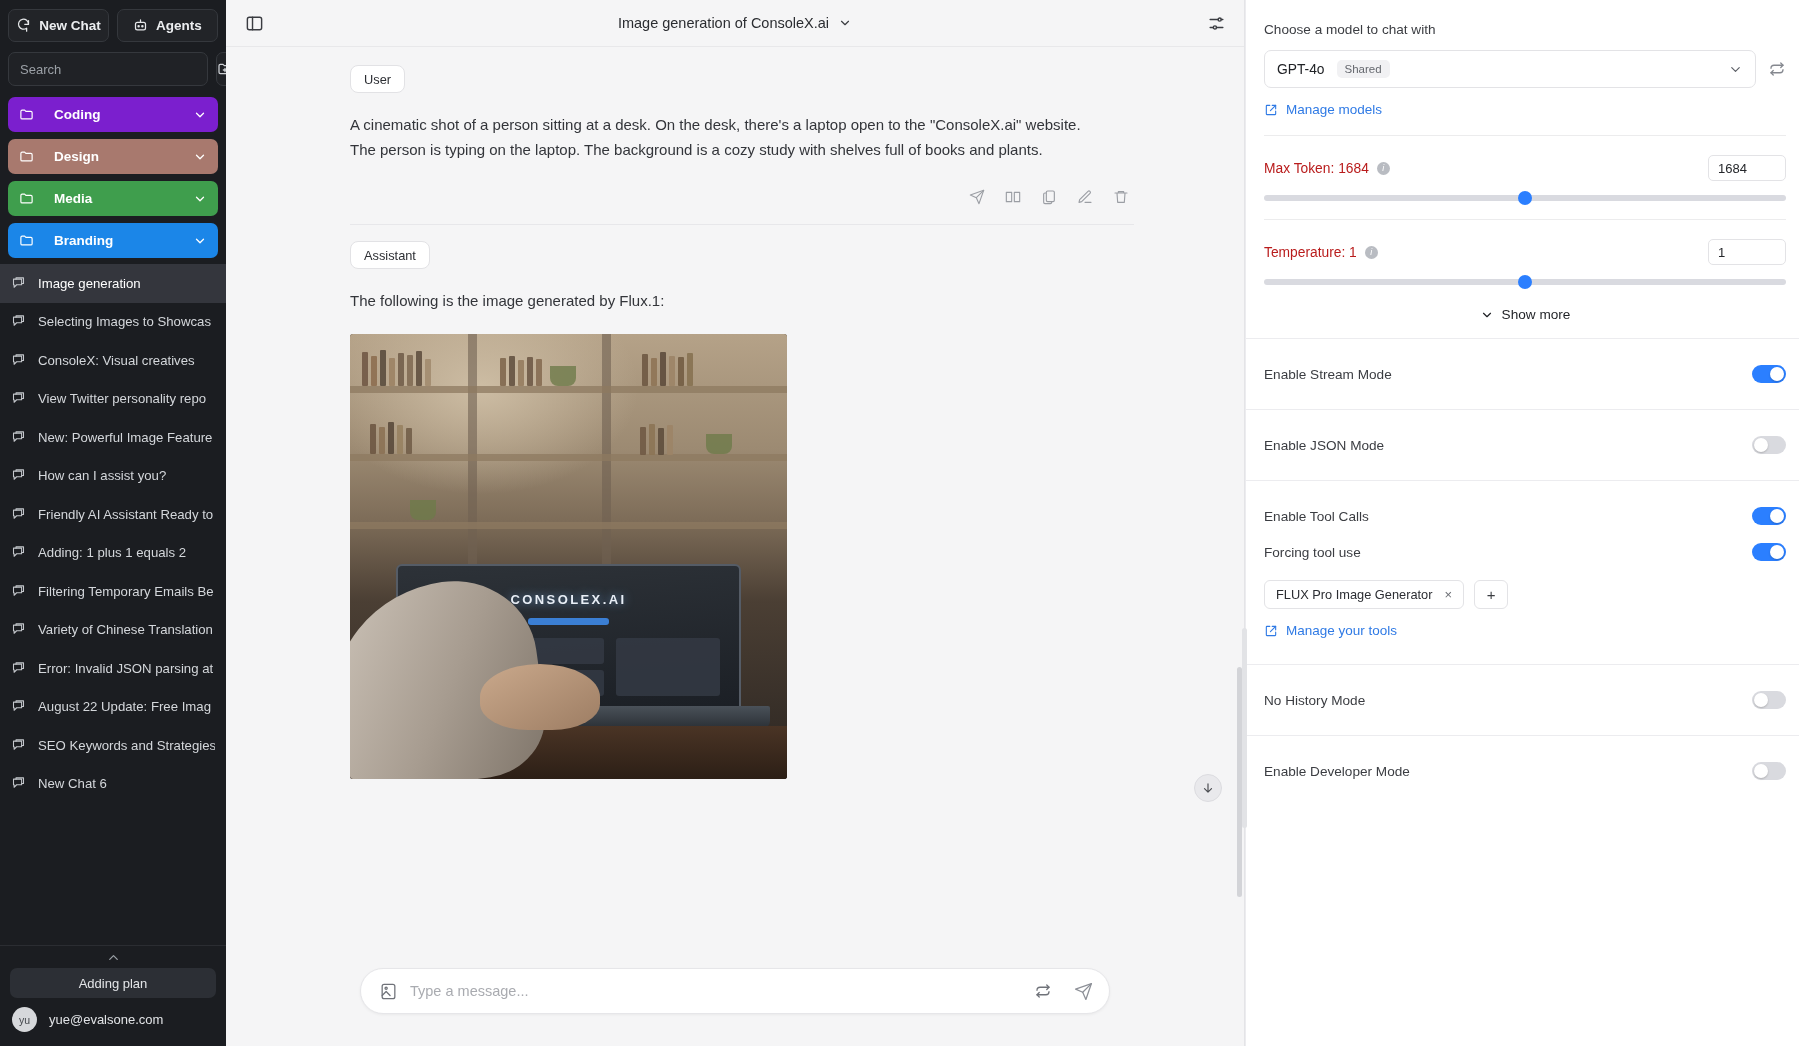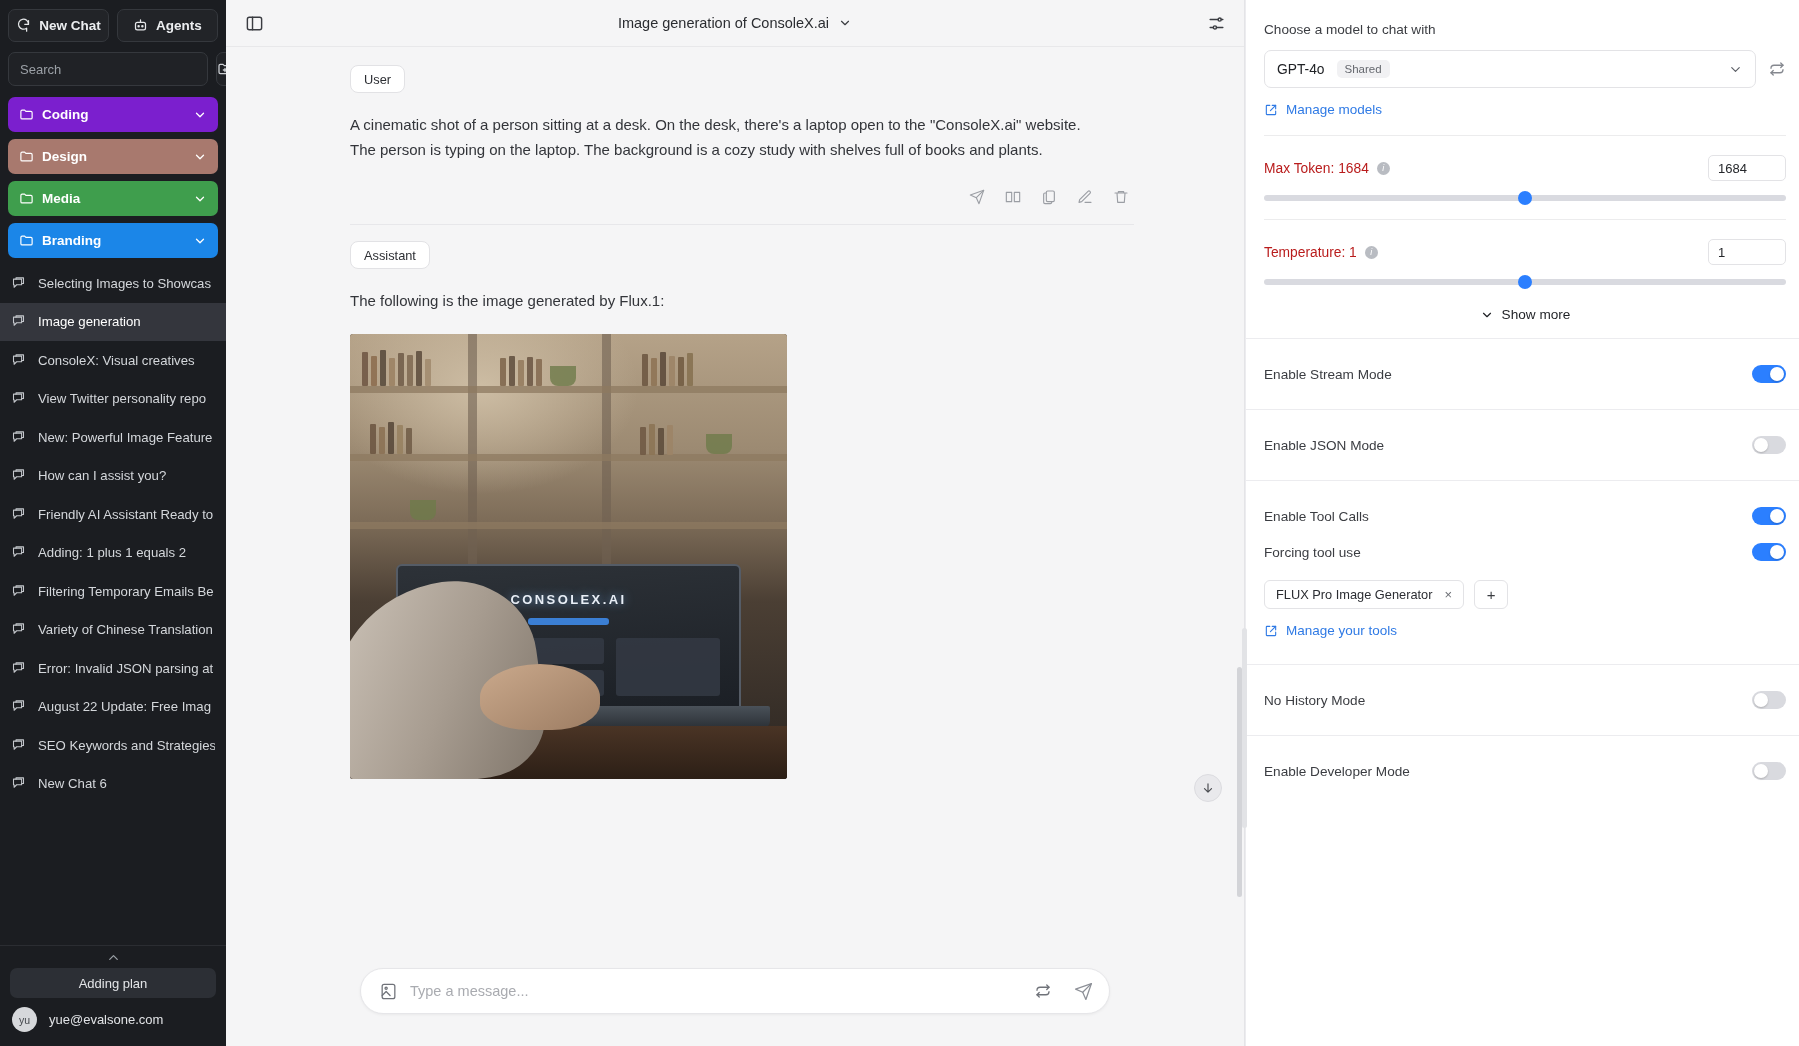--- a/index.html
+++ b/index.html
@@ -42,21 +42,21 @@
   .sb-iconbtn {
     width: 34px; height: 34px;
     border: 1px solid #35383d; border-radius: 7px;
     background: #202226;
     display: flex; align-items: center; justify-content: center;
     cursor: pointer;
   }
   .sb-folders { padding: 11px 8px 0 8px; display: flex; flex-direction: column; gap: 7px; }
   .folder {
     height: 35px; border-radius: 7px;
-    display: flex; align-items: center; gap: 8px;
+    display: flex; align-items: center; gap: 20px;
     padding: 4px 11px;
     color: #fff; font-size: 13.5px; font-weight: bold;
     cursor: pointer;
   }
   .folder .fname { flex: 1 1 auto; }
   .chatlist { margin-top: 6px; flex: 1 1 auto; overflow: hidden; }
   .chat-item {
     height: 38.5px;
     display: flex; align-items: center; gap: 12px;
     padding: 0 11px;
@@ -392,37 +392,37 @@
         <span class="fname">Branding</span>
         <span>
           <svg width="14" height="14" viewBox="0 0 24 24" fill="none" stroke="#fff" stroke-width="2.2" stroke-linecap="round" stroke-linejoin="round">
               <path d="M6 9l6 6 6-6"></path>
             </svg>
         </span>
       </div>
     </div>
 
     <div class="chatlist" id="chat-list">
+        <div class="chat-item sel">
+          <span>
+            <svg width="15" height="15" viewBox="0 0 24 24" fill="none" stroke="#c4c7cc" stroke-width="1.7" stroke-linecap="round" stroke-linejoin="round">
+              <path d="M4 5h13v9H9l-4 4v-4H4z"></path>
+              <path d="M8 5V3h12v9h-3"></path>
+            </svg>
+          </span>
+          <span class="ctext">Image generation</span>
+        </div>
         <div class="chat-item">
           <span>
             <svg width="15" height="15" viewBox="0 0 24 24" fill="none" stroke="#c4c7cc" stroke-width="1.7" stroke-linecap="round" stroke-linejoin="round">
               <path d="M4 5h13v9H9l-4 4v-4H4z"></path>
               <path d="M8 5V3h12v9h-3"></path>
             </svg>
           </span>
           <span class="ctext">Selecting Images to Showcas</span>
-        </div>
-        <div class="chat-item sel">
-          <span>
-            <svg width="15" height="15" viewBox="0 0 24 24" fill="none" stroke="#c4c7cc" stroke-width="1.7" stroke-linecap="round" stroke-linejoin="round">
-              <path d="M4 5h13v9H9l-4 4v-4H4z"></path>
-              <path d="M8 5V3h12v9h-3"></path>
-            </svg>
-          </span>
-          <span class="ctext">Image generation</span>
         </div>
         <div class="chat-item">
           <span>
             <svg width="15" height="15" viewBox="0 0 24 24" fill="none" stroke="#c4c7cc" stroke-width="1.7" stroke-linecap="round" stroke-linejoin="round">
               <path d="M4 5h13v9H9l-4 4v-4H4z"></path>
               <path d="M8 5V3h12v9h-3"></path>
             </svg>
           </span>
           <span class="ctext">ConsoleX: Visual creatives</span>
         </div>

